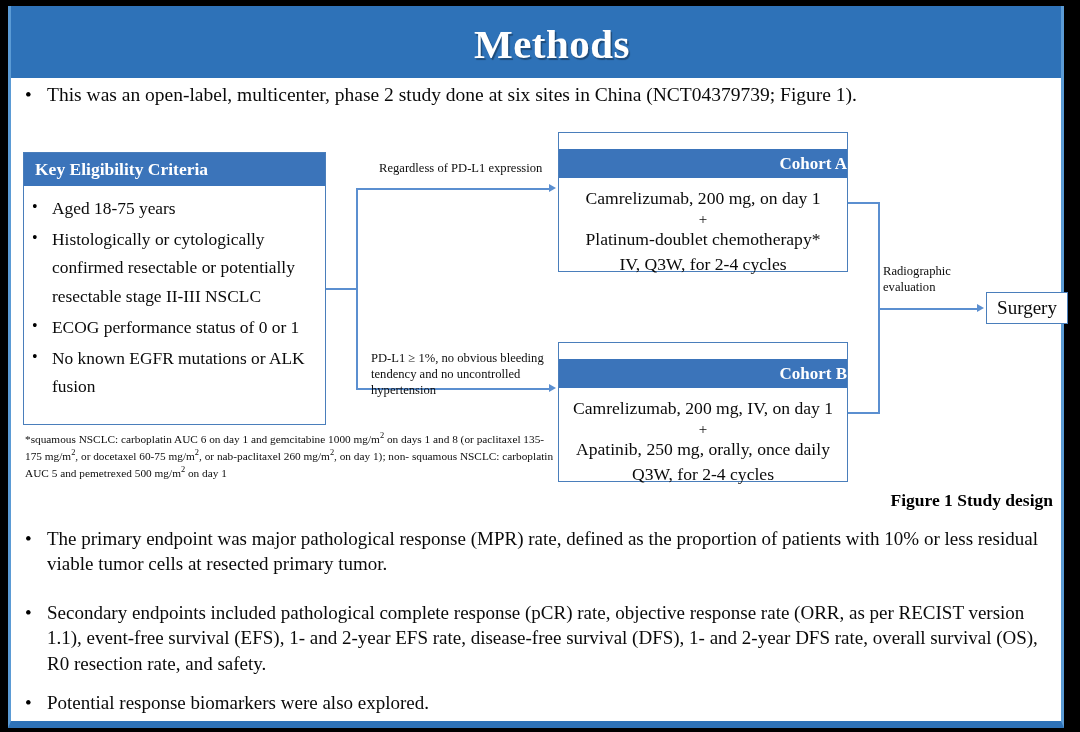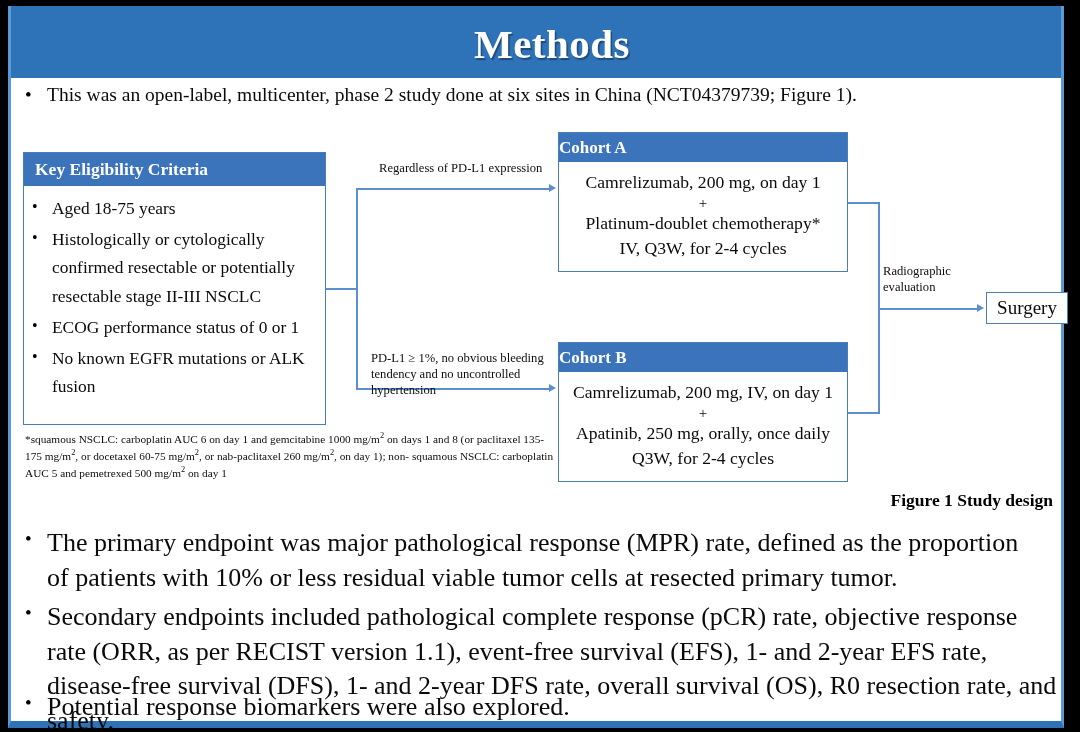--- a/index.html
+++ b/index.html
@@ -62,21 +62,21 @@
   .bullet-dot {
     flex: 0 0 auto;
     width: 22px;
     font-size: 19px;
     line-height: 1.32;
     color: #000;
     text-align: left;
   }
   .bullet-text {
     flex: 1 1 auto;
-    font-size: 26px;
+    font-size: 19px;
     line-height: 1.33;
     color: #0a0a0a;
     text-align: left;
   }
 
   #intro-bullet { left: 14px; top: 76px; width: 1030px; }
   #intro-bullet .bullet-text { font-size: 19.5px; white-space: nowrap; }
 
   
   #figure {
@@ -144,21 +144,22 @@
     box-sizing: border-box;
     background: #ffffff;
   }
   .cohort-header {
     height: 29px;
     background: #3b74ba;
     color: #ffffff;
     font-weight: bold;
     font-size: 17px;
     line-height: 29px;
-    text-align: left;
+    text-align: right;
+    margin-top: 16px;
   }
   .cohort-body {
     padding: 8px 6px 8px 6px;
     text-align: center;
     font-size: 17.6px;
     line-height: 1.42;
     color: #0a0a0a;
   }
   .cohort-body .plus { font-size: 15px; line-height: 1.1; display: block; }
 

